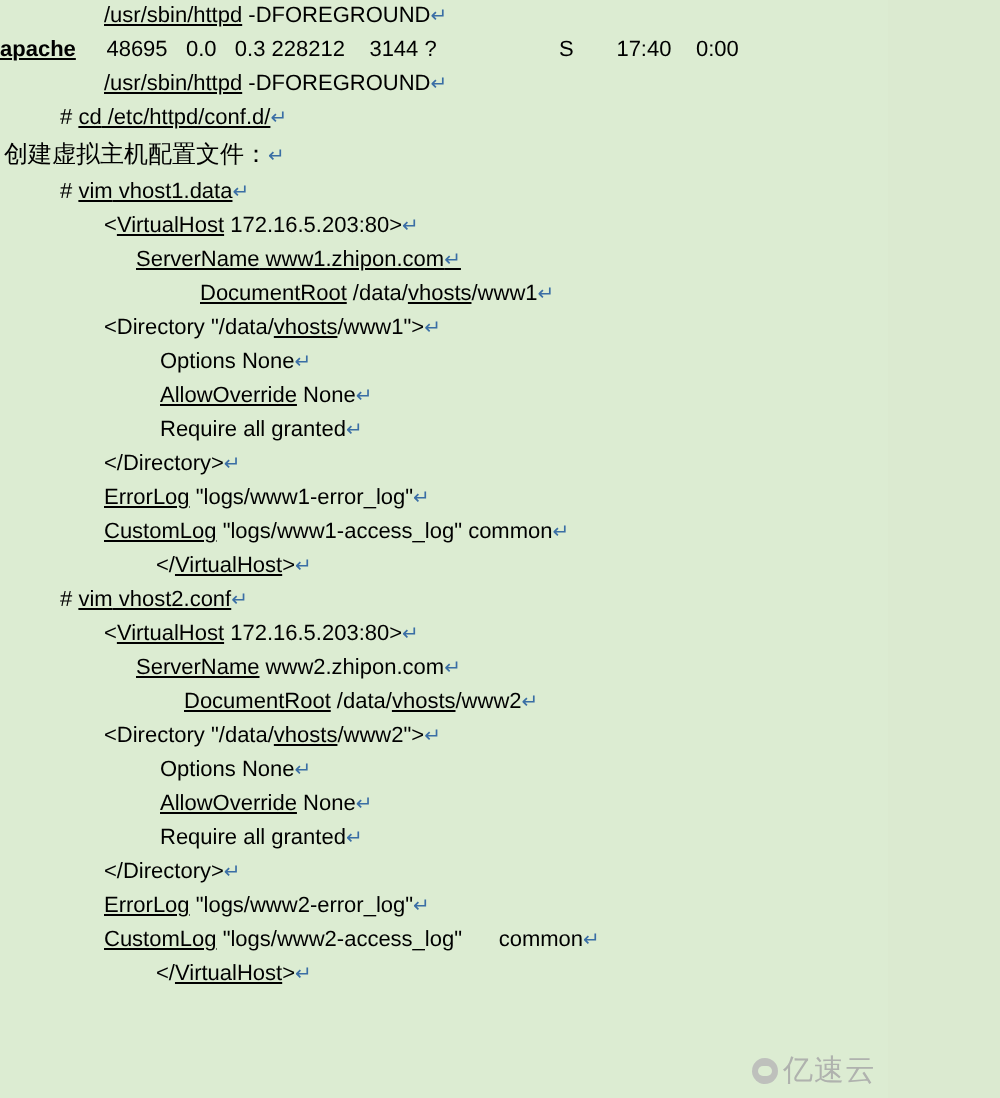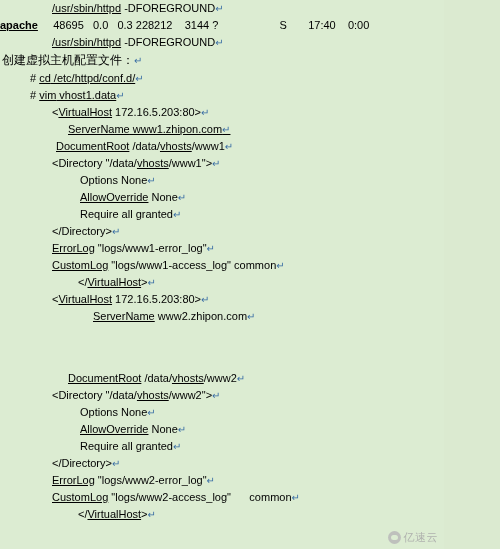--- a/index.html
+++ b/index.html
@@ -66,51 +66,52 @@
     content: "";
     position: absolute;
     left: 3px;
     top: 4px;
     width: 7px;
     height: 5px;
     background: #dcecd2;
     border-radius: 3px;
   }
   .watermark .mark-text {
-    font-size: 11px;
+    font-size: 15px;
     color: #a8a8a8;
     letter-spacing: 0.5px;
   }
   .tok { display: inline; }
 </style>
 </head>
 <body>
 
 <div class="page">
   <div id="lines-container">
       <div class="line" style="padding-left: 52px;"><span class="tok u">/usr/sbin/httpd</span><span class="tok"> -DFOREGROUND</span><span class="tok pilcrow">↵</span></div>
       <div class="line" style=""><span class="tok u bold">apache</span><span class="tok">     48695   0.0   0.3 228212    3144 ?                    S       17:40    0:00</span></div>
       <div class="line" style="padding-left: 52px;"><span class="tok u">/usr/sbin/httpd</span><span class="tok"> -DFOREGROUND</span><span class="tok pilcrow">↵</span></div>
+      <div class="line" style="padding-left: 30px;"><span class="tok"># </span><span class="tok u">cd</span><span class="tok u"> /etc/httpd/conf.d/</span><span class="tok pilcrow">↵</span></div>
       <div class="line cn-line" style="padding-left: 2px;"><span class="tok">创建虚拟主机配置文件：</span><span class="tok pilcrow">↵</span></div>
-      <div class="line" style="padding-left: 30px;"><span class="tok"># </span><span class="tok u">cd</span><span class="tok u"> /etc/httpd/conf.d/</span><span class="tok pilcrow">↵</span></div>
       <div class="line" style="padding-left: 30px;"><span class="tok"># </span><span class="tok u">vim</span><span class="tok u"> vhost1.data</span><span class="tok pilcrow">↵</span></div>
       <div class="line" style="padding-left: 52px;"><span class="tok">&lt;</span><span class="tok u">VirtualHost</span><span class="tok"> 172.16.5.203:80&gt;</span><span class="tok pilcrow">↵</span></div>
       <div class="line" style="padding-left: 68px; text-decoration: underline;"><span class="tok u">ServerName</span><span class="tok"> www1.zhipon.com</span><span class="tok pilcrow">↵</span></div>
-      <div class="line" style="padding-left: 56px;"><span class="tok u">DocumentRoot</span><span class="tok"> /data/</span><span class="tok u">vhosts</span><span class="tok">/www1</span><span class="tok pilcrow">↵</span></div>
+      <div class="line" style="padding-left: 100px;"><span class="tok u">DocumentRoot</span><span class="tok"> /data/</span><span class="tok u">vhosts</span><span class="tok">/www1</span><span class="tok pilcrow">↵</span></div>
       <div class="line" style="padding-left: 52px;"><span class="tok">&lt;Directory "/data/</span><span class="tok u">vhosts</span><span class="tok">/www1"&gt;</span><span class="tok pilcrow">↵</span></div>
       <div class="line" style="padding-left: 80px;"><span class="tok">Options None</span><span class="tok pilcrow">↵</span></div>
       <div class="line" style="padding-left: 80px;"><span class="tok u">AllowOverride</span><span class="tok"> None</span><span class="tok pilcrow">↵</span></div>
       <div class="line" style="padding-left: 80px;"><span class="tok">Require all granted</span><span class="tok pilcrow">↵</span></div>
       <div class="line" style="padding-left: 52px;"><span class="tok">&lt;/Directory&gt;</span><span class="tok pilcrow">↵</span></div>
       <div class="line" style="padding-left: 52px;"><span class="tok u">ErrorLog</span><span class="tok"> "logs/www1-error_log"</span><span class="tok pilcrow">↵</span></div>
       <div class="line" style="padding-left: 52px;"><span class="tok u">CustomLog</span><span class="tok"> "logs/www1-access_log" common</span><span class="tok pilcrow">↵</span></div>
       <div class="line" style="padding-left: 78px;"><span class="tok">&lt;/</span><span class="tok u">VirtualHost</span><span class="tok">&gt;</span><span class="tok pilcrow">↵</span></div>
+      <div class="line" style="padding-left: 30px;"><span class="tok"># </span><span class="tok u">vim</span><span class="tok u"> vhost2.conf</span><span class="tok pilcrow">↵</span></div>
       <div class="line" style="padding-left: 52px;"><span class="tok">&lt;</span><span class="tok u">VirtualHost</span><span class="tok"> 172.16.5.203:80&gt;</span><span class="tok pilcrow">↵</span></div>
-      <div class="line" style="padding-left: 68px; margin-left: 25px;"><span class="tok u">ServerName</span><span class="tok"> www2.zhipon.com</span><span class="tok pilcrow">↵</span></div>
-      <div class="line" style="padding-left: 68px; margin-top: 45px;"><span class="tok u">DocumentRoot</span><span class="tok"> /data/</span><span class="tok u">vhosts</span><span class="tok">/www2</span><span class="tok pilcrow">↵</span></div>
+      <div class="line" style="padding-left: 68px;"><span class="tok u">ServerName</span><span class="tok"> www2.zhipon.com</span><span class="tok pilcrow">↵</span></div>
+      <div class="line" style="padding-left: 92px;"><span class="tok u">DocumentRoot</span><span class="tok"> /data/</span><span class="tok u">vhosts</span><span class="tok">/www2</span><span class="tok pilcrow">↵</span></div>
       <div class="line" style="padding-left: 52px;"><span class="tok">&lt;Directory "/data/</span><span class="tok u">vhosts</span><span class="tok">/www2"&gt;</span><span class="tok pilcrow">↵</span></div>
       <div class="line" style="padding-left: 80px;"><span class="tok">Options None</span><span class="tok pilcrow">↵</span></div>
       <div class="line" style="padding-left: 80px;"><span class="tok u">AllowOverride</span><span class="tok"> None</span><span class="tok pilcrow">↵</span></div>
       <div class="line" style="padding-left: 80px;"><span class="tok">Require all granted</span><span class="tok pilcrow">↵</span></div>
       <div class="line" style="padding-left: 52px;"><span class="tok">&lt;/Directory&gt;</span><span class="tok pilcrow">↵</span></div>
       <div class="line" style="padding-left: 52px;"><span class="tok u">ErrorLog</span><span class="tok"> "logs/www2-error_log"</span><span class="tok pilcrow">↵</span></div>
       <div class="line" style="padding-left: 52px;"><span class="tok u">CustomLog</span><span class="tok"> "logs/www2-access_log"      common</span><span class="tok pilcrow">↵</span></div>
       <div class="line" style="padding-left: 78px;"><span class="tok">&lt;/</span><span class="tok u">VirtualHost</span><span class="tok">&gt;</span><span class="tok pilcrow">↵</span></div>
     </div>
 

